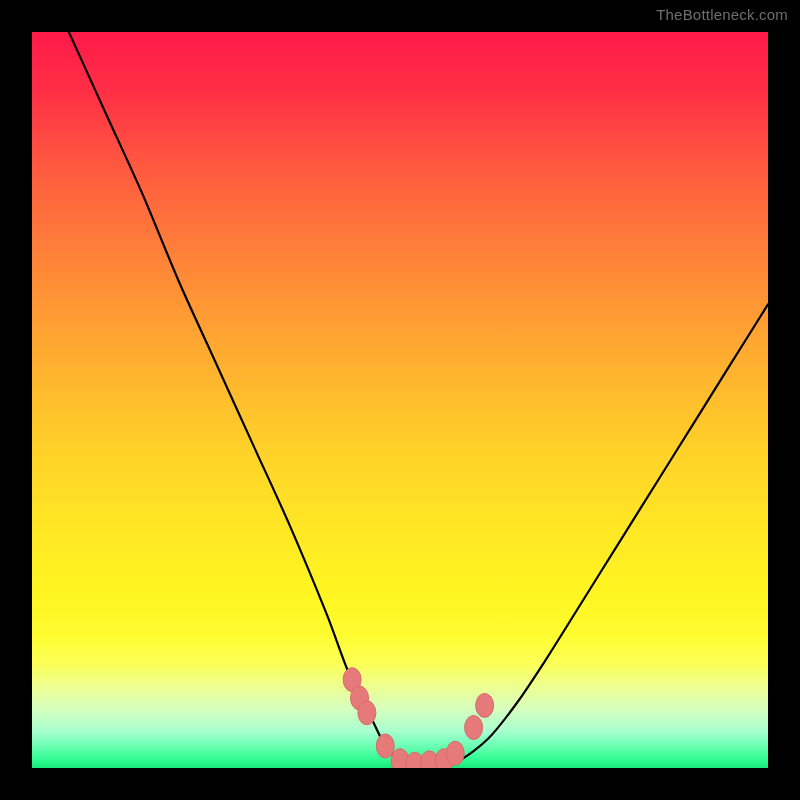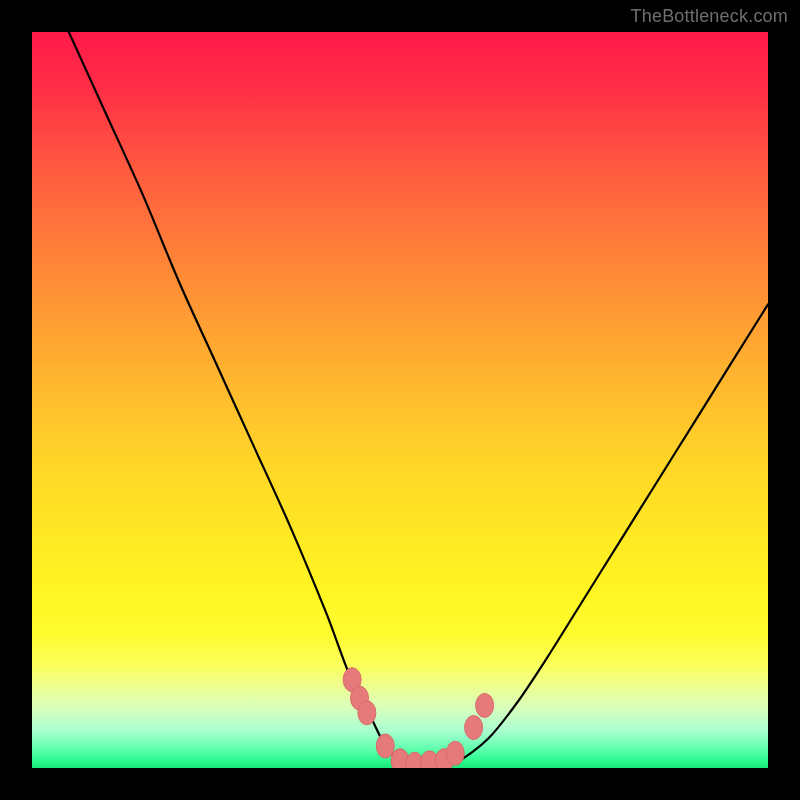--- a/index.html
+++ b/index.html
@@ -50,21 +50,21 @@
     top: 0;
     left: 0;
     width: 736px;
     height: 736px;
   }
   .watermark {
     position: absolute;
     top: 6px;
     right: 12px;
     color: #6e6e6e;
-    font-size: 18px;
+    font-size: 15px;
     font-weight: 500;
     letter-spacing: 0.2px;
     user-select: none;
   }
 </style>
 </head>
 <body>
 
 <div class="frame">
 

